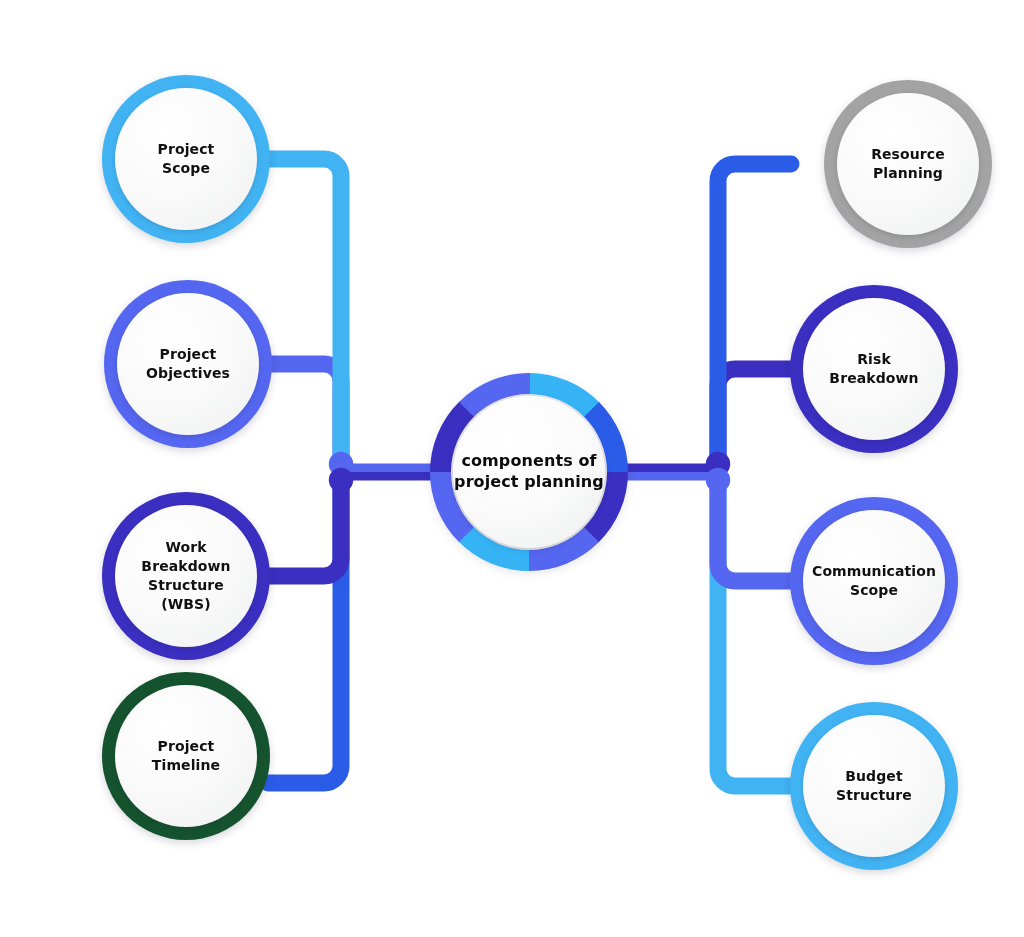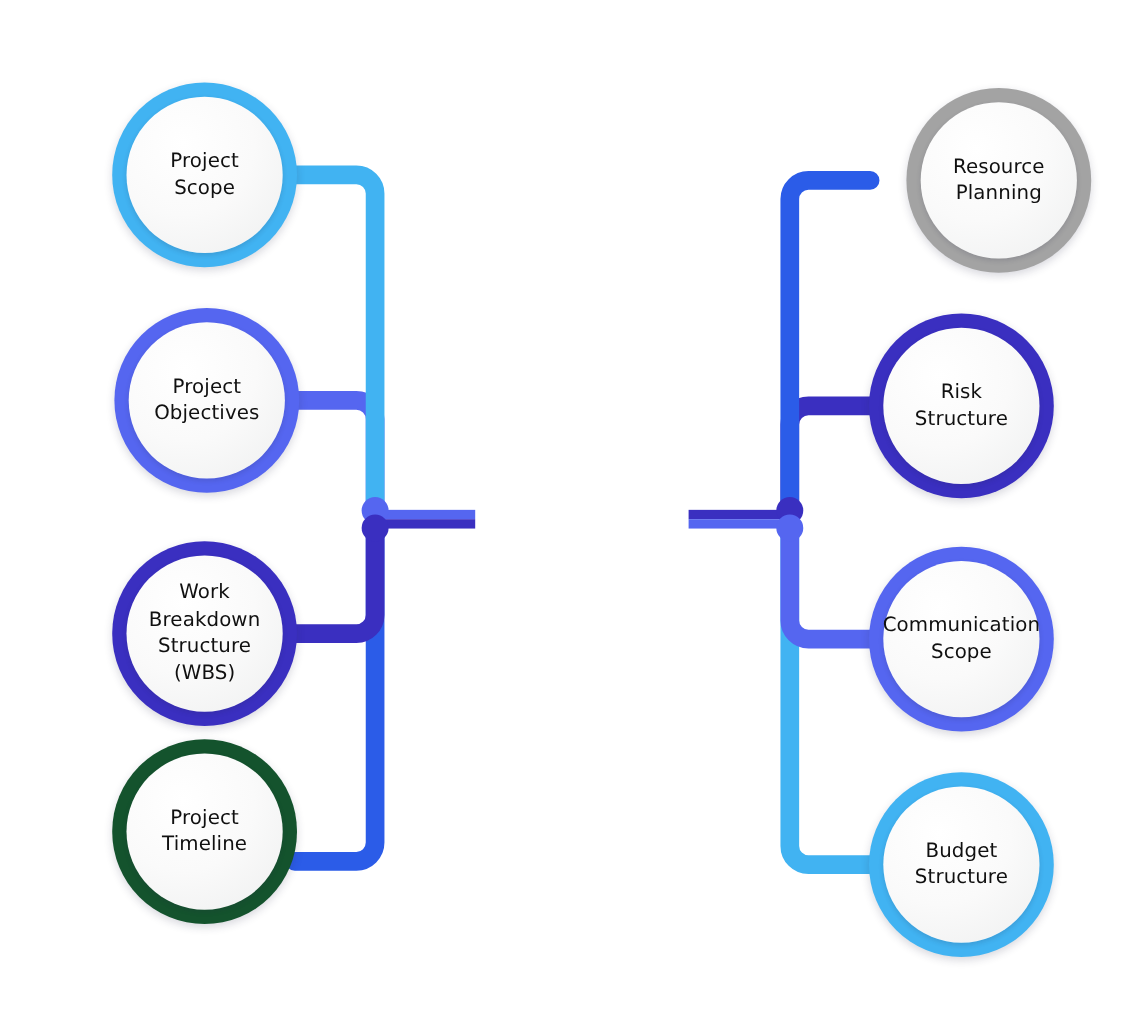--- a/index.html
+++ b/index.html
@@ -42,23 +42,23 @@
     background: radial-gradient(circle at 36% 30%, #ffffff 0%, #fafafa 48%, #eeefef 100%);
     box-shadow: 0 2px 5px rgba(40,40,70,0.16);
     display: flex;
     align-items: center;
     justify-content: center;
     text-align: center;
     box-sizing: border-box;
   }
   .node .label {
     color: #101010;
-    font-size: 18px;
+    font-size: 14px;
     line-height: 1.35;
-    font-weight: 400;
+    font-weight: 700;
     letter-spacing: 0.1px;
     padding: 0 8px;
     white-space: pre-line;
   }
 
   
   #hub {
     position: absolute;
     border-radius: 50%;
     z-index: 6;
@@ -138,31 +138,47 @@
   <div id="right-column">
       <div class="node" style="width: 168px; height: 168px; left: 824px; top: 80px; background: #a3a3a3; box-shadow: rgba(40, 40, 70, 0.18) 0px 3px 8px;">
         <div class="inner" style="width: 142px; height: 142px; left: 13px; top: 13px;">
           <div class="label">Resource
 Planning</div>
         </div>
       </div>
       <div class="node" style="width: 168px; height: 168px; left: 790px; top: 285px; background: rgb(58, 47, 192); box-shadow: rgba(40, 40, 70, 0.18) 0px 3px 8px;">
         <div class="inner" style="width: 142px; height: 142px; left: 13px; top: 13px;">
           <div class="label">Risk
-Structure</div>
+Breakdown</div>
         </div>
       </div>
       <div class="node" style="width: 168px; height: 168px; left: 790px; top: 497px; background: rgb(85, 102, 240); box-shadow: rgba(40, 40, 70, 0.18) 0px 3px 8px;">
         <div class="inner" style="width: 142px; height: 142px; left: 13px; top: 13px;">
           <div class="label">Communication
 Scope</div>
         </div>
       </div>
       <div class="node" style="width: 168px; height: 168px; left: 790px; top: 702px; background: rgb(65, 179, 242); box-shadow: rgba(40, 40, 70, 0.18) 0px 3px 8px;">
         <div class="inner" style="width: 142px; height: 142px; left: 13px; top: 13px;">
           <div class="label">Budget
 Structure</div>
         </div>
       </div>
     </div>
 
+  <div id="hub" style="width: 198px; height: 198px; left: 430px; top: 373px;">
+    <svg id="hub-ring" width="198" height="198" viewBox="0 0 198 198" style="position: absolute; left: 0px; top: 0px;">
+        <path d="M 99 10.5 A 88.5 88.5 0 0 1 162.2308321475031 37.07979436456716" fill="none" stroke="#35b3f5" stroke-width="21"></path>
+        <path d="M 161.57895013500945 36.42104986499055 A 88.5 88.5 0 0 1 187.4951474888478 99.92675289428776" fill="none" stroke="#2b5ce8" stroke-width="21"></path>
+        <path d="M 187.5 99 A 88.5 88.5 0 0 1 160.92020563543284 162.23083214750312" fill="none" stroke="#3a2fc0" stroke-width="21"></path>
+        <path d="M 161.57895013500945 161.57895013500945 A 88.5 88.5 0 0 1 98.07324710571226 187.4951474888478" fill="none" stroke="#5566f0" stroke-width="21"></path>
+        <path d="M 99 187.5 A 88.5 88.5 0 0 1 35.76916785249692 160.92020563543286" fill="none" stroke="#35b3f5" stroke-width="21"></path>
+        <path d="M 36.42104986499055 161.57895013500945 A 88.5 88.5 0 0 1 10.50485251115218 98.07324710571228" fill="none" stroke="#5566f0" stroke-width="21"></path>
+        <path d="M 10.5 99.00000000000001 A 88.5 88.5 0 0 1 37.07979436456717 35.76916785249689" fill="none" stroke="#3a2fc0" stroke-width="21"></path>
+        <path d="M 36.42104986499053 36.42104986499055 A 88.5 88.5 0 0 1 99.92675289428776 10.50485251115218" fill="none" stroke="#5566f0" stroke-width="21"></path>
+      </svg>
+    <div class="hub-inner" style="width: 152px; height: 152px; left: 23px; top: 23px;">
+      <div class="hub-label">components of
+project planning</div>
+    </div>
+  </div>
 
 </div>
 
 </body></html>

